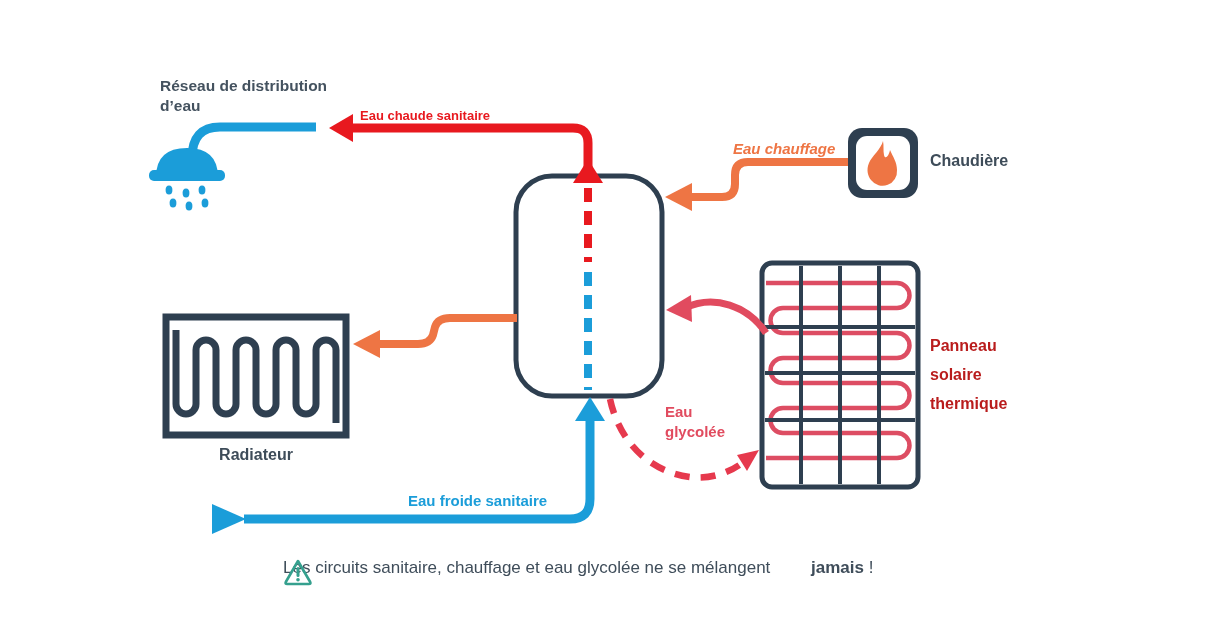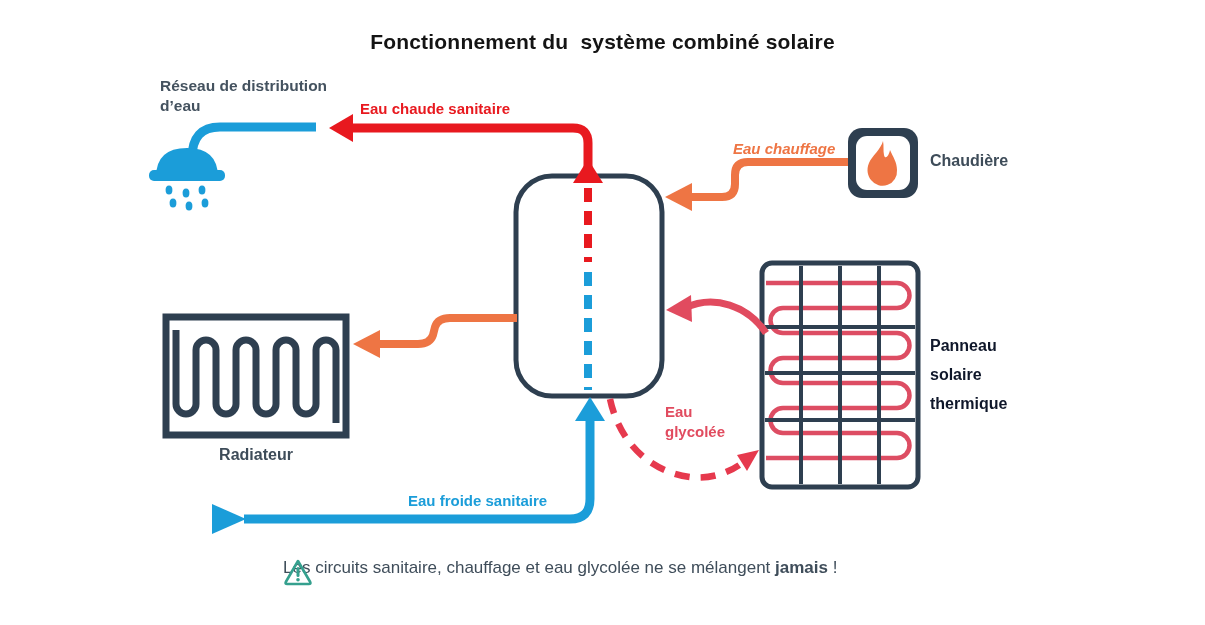--- a/index.html
+++ b/index.html
@@ -8,37 +8,37 @@
     font-family:"Liberation Sans", sans-serif;overflow:hidden;
   }
   .stage svg{position:absolute;left:0;top:0;}
   .lbl{position:absolute;white-space:nowrap;}
   .title{
     left:0;right:0;top:30px;text-align:center;
     font-size:21px;font-weight:700;color:#141414;letter-spacing:.2px;white-space:pre;
   }
   .network{left:160px;top:76px;font-size:15.5px;font-weight:600;color:#44525f;line-height:20px;}
   .network span{display:block;}
-  .hotwater{left:360px;top:100px;font-size:15px;font-weight:700;color:#e8191f;}
+  .hotwater{left:360px;top:108px;font-size:13px;font-weight:700;color:#e8191f;}
   .heating{left:733px;top:140px;font-size:15px;font-weight:700;color:#ee7544;font-style:italic;}
   .boiler{left:930px;top:152px;font-size:16px;font-weight:600;color:#3e4c59;}
-  .panel-lbl{left:930px;top:331px;font-size:16px;font-weight:600;color:#0f172a;line-height:29px;}
+  .panel-lbl{left:930px;top:331px;font-size:16px;font-weight:600;color:#b91c1c;line-height:29px;}
   .panel-lbl span{display:block;}
   .radiator-lbl{left:163px;top:446px;width:186px;text-align:center;font-size:16px;font-weight:600;color:#3e4c59;}
   .tank-lbl{left:516px;top:326px;width:146px;text-align:center;font-size:16.5px;font-weight:700;
     color:#31404f;letter-spacing:2px;line-height:22px;}
   .tank-lbl span{display:block;}
   .glycol{left:657px;top:402px;font-size:15px;font-weight:700;color:#e14b5f;line-height:20px;margin-left:8px;}
   .glycol span{display:block;}
   .coldwater{left:368px;top:492px;font-size:15px;font-weight:700;color:#1b9dd9;margin-left:40px;}
   .warning{
     left:283px;top:558px;display:flex;align-items:center;gap:9px;
     font-size:17px;color:#3f4d5a;font-weight:500;
   }
-  .warning b{font-weight:700;}
+  .warning b{font-weight:700;margin-left:36px;}
 </style>
 </head>
 <body>
 
 <div class="stage">
 
   <svg width="1205" height="625" viewBox="0 0 1205 625">
 
     <rect x="516" y="176" width="146" height="220" rx="36" fill="#ffffff" stroke="#2e3f50" stroke-width="5"></rect>
 
@@ -109,21 +109,20 @@
       </g>
     </g>
 
     <path d="M 766 333 C 748 306 714 294 685 308" fill="none" stroke="#e14b5f" stroke-width="7"></path>
     <polygon points="666,310 691,295 692,322" fill="#e14b5f"></polygon>
 
     <path d="M 610 399 C 618 437 645 471 690 477 C 714 480 735 470 747 459" fill="none" stroke="#e6394d" stroke-width="6.5" stroke-dasharray="15 11"></path>
     <polygon points="759,450 747,471 737,455" fill="#e6394d"></polygon>
   </svg>
 
-  <div class="lbl title">Fonctionnement du  système combiné solaire</div>
 
   <div class="lbl network">
     <span>Réseau de distribution</span>
     <span>d’eau</span>
   </div>
 
   <div class="lbl hotwater">Eau chaude sanitaire</div>
 
   <div class="lbl heating">Eau chauffage</div>
 

